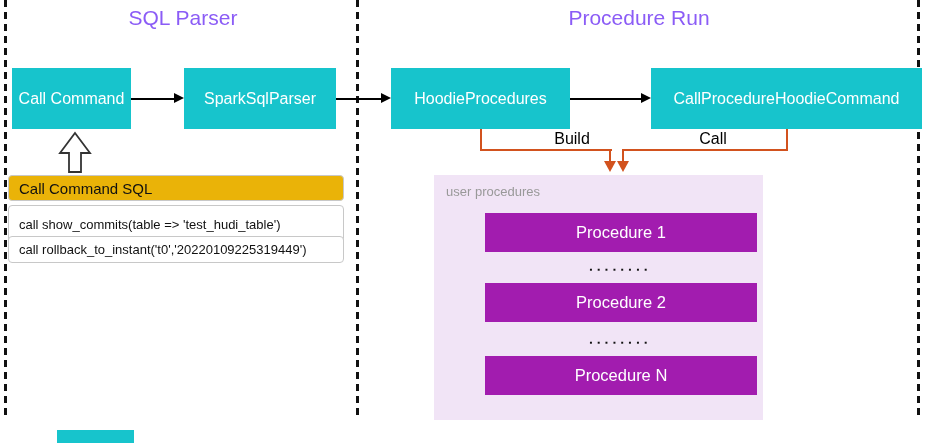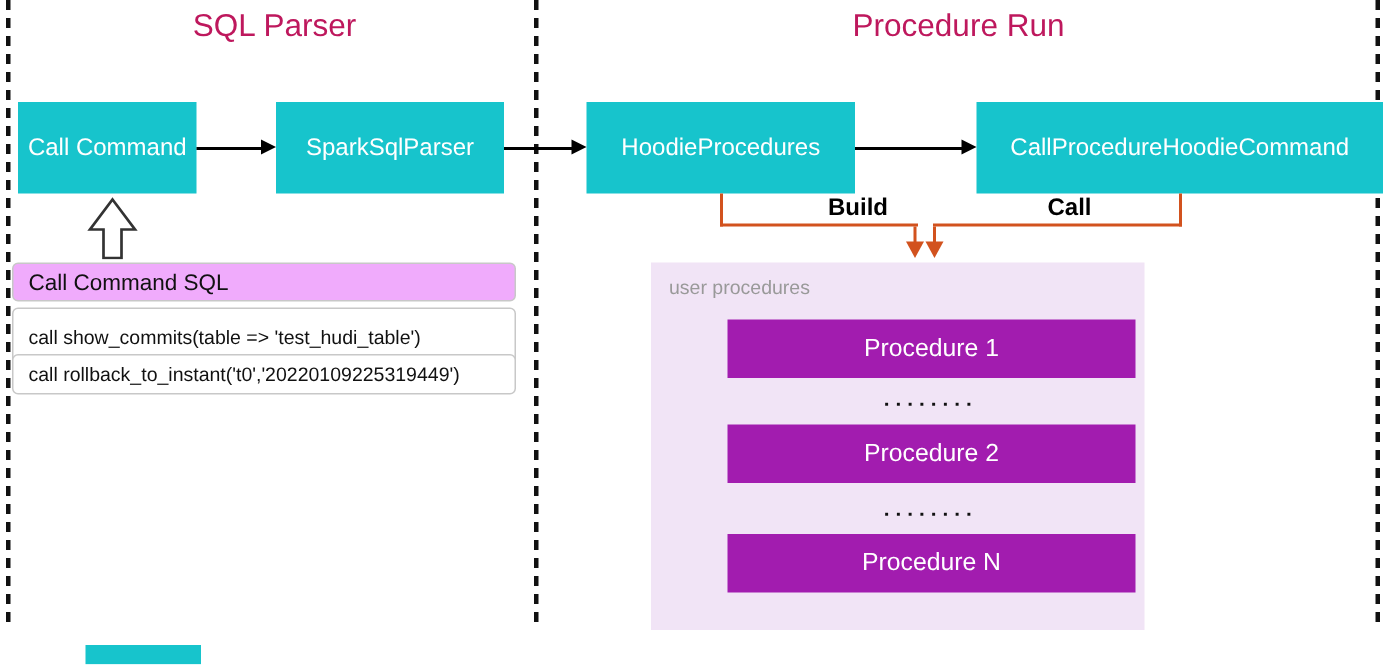--- a/index.html
+++ b/index.html
@@ -2,35 +2,35 @@
 <html><head>
 <meta charset="utf-8">
 <style>
   html,body{margin:0;padding:0;background:#fff;}
   #canvas{
     position:relative;width:932px;height:443px;background:#fff;overflow:hidden;
     font-family:"Liberation Sans", sans-serif;color:#000;
   }
   .vdash{position:absolute;top:0;width:2.5px;height:416px;
     background:repeating-linear-gradient(to bottom,#111 0 7px,transparent 7px 12px);}
-  .section-title{position:absolute;top:6px;font-size:21px;text-align:center;color:#be185d;}
+  .section-title{position:absolute;top:6px;font-size:21px;text-align:center;color:#8b5cf6;}
   .node{position:absolute;top:68px;height:61px;background:#17C4CC;color:#fff;
     display:flex;align-items:center;justify-content:center;text-align:center;
     font-size:16px;line-height:1.25;}
   .hline{position:absolute;height:2.5px;background:#000;}
   .rhead{position:absolute;width:0;height:0;border-top:5.5px solid transparent;
     border-bottom:5.5px solid transparent;border-left:10px solid #000;}
   .oline{position:absolute;background:#D2521E;}
   .dhead{position:absolute;width:0;height:0;border-left:6px solid transparent;
     border-right:6px solid transparent;border-top:11px solid #D2521E;}
-  .edge-label{position:absolute;top:130px;font-size:16px;text-align:center;color:#000;font-weight:bold;}
+  .edge-label{position:absolute;top:130px;font-size:16px;text-align:center;color:#000;}
   .sqlrow{position:absolute;left:8px;width:336px;border:1px solid #C8C8C8;border-radius:4px;
     background:#fff;box-sizing:border-box;display:flex;align-items:center;
     padding-left:10px;font-size:13px;color:#111;}
-  .sqlhead{background:#f0abfc;font-size:15px;}
+  .sqlhead{background:#eab308;font-size:15px;}
   .purple{position:absolute;left:434px;top:175px;width:329px;height:245px;background:#F1E4F6;}
   .uplabel{position:absolute;left:12px;top:9px;font-size:13px;color:#999;}
   .proc{position:absolute;left:51px;width:272px;height:39px;background:#a21caf;color:#fff;
     font-size:16.5px;display:flex;align-items:center;justify-content:center;}
   .dots{position:absolute;left:51px;width:272px;height:14px;text-align:center;
     font-size:8px;letter-spacing:5px;color:#111;line-height:14px;}
   .teal-bar{position:absolute;left:57px;top:430px;width:77px;height:13px;background:#17C4CC;}
 </style>
 </head>
 <body>

